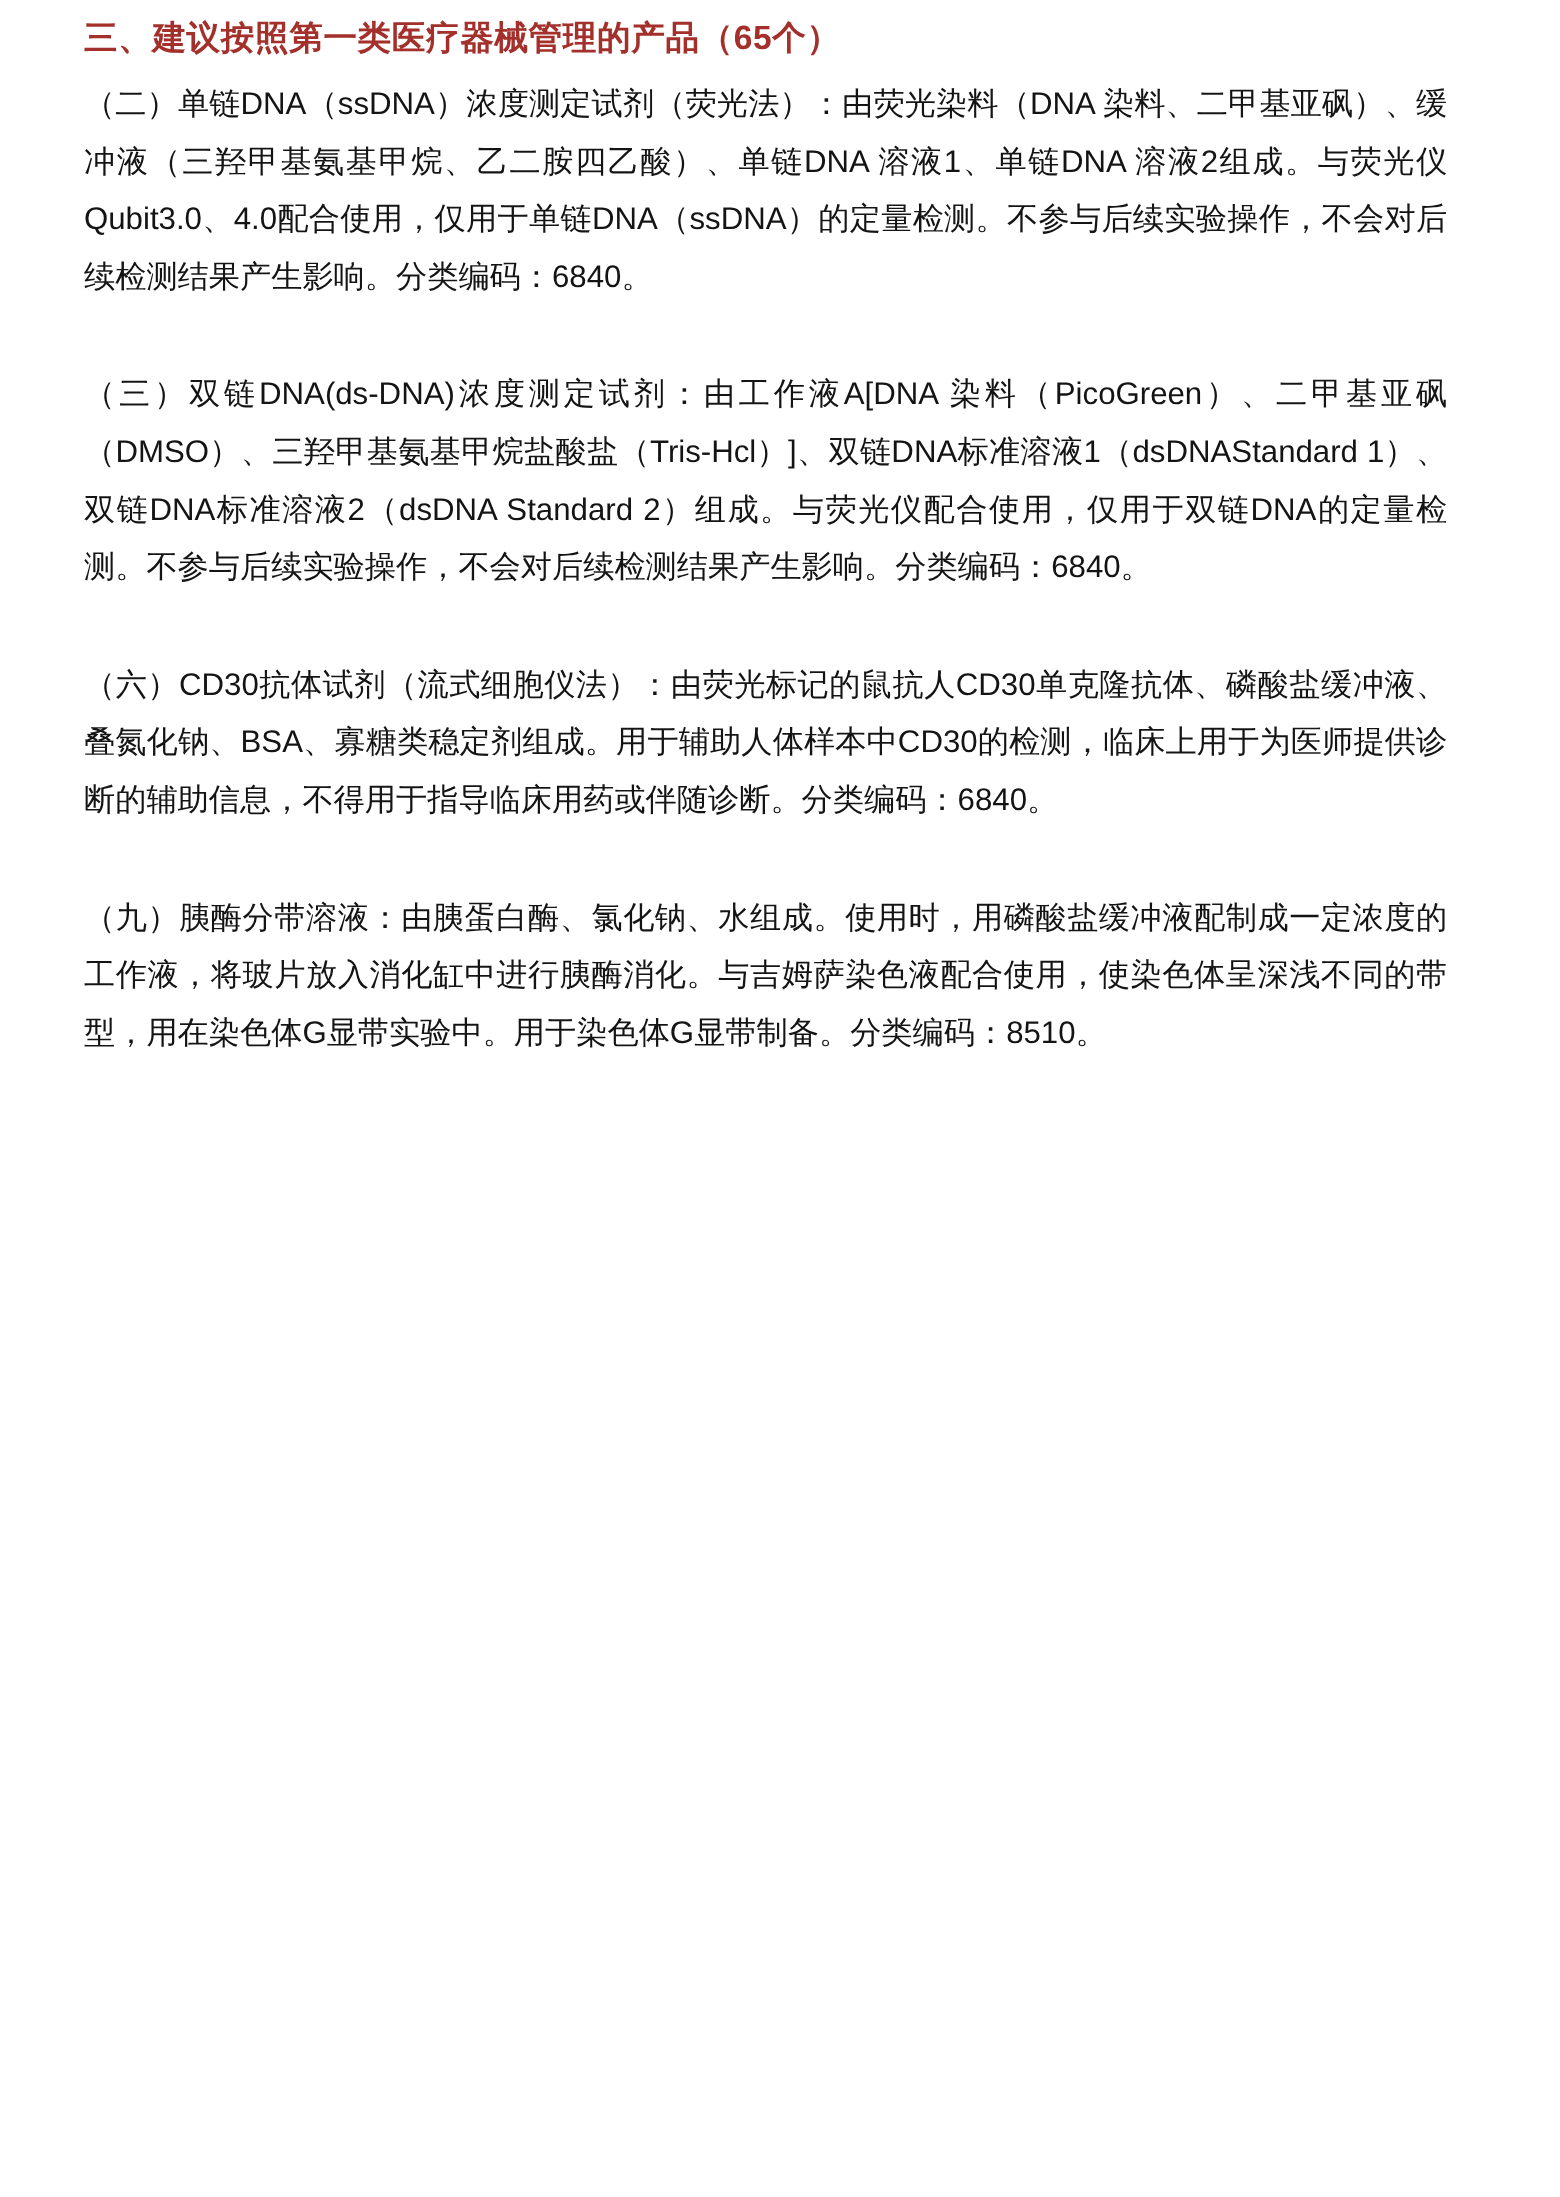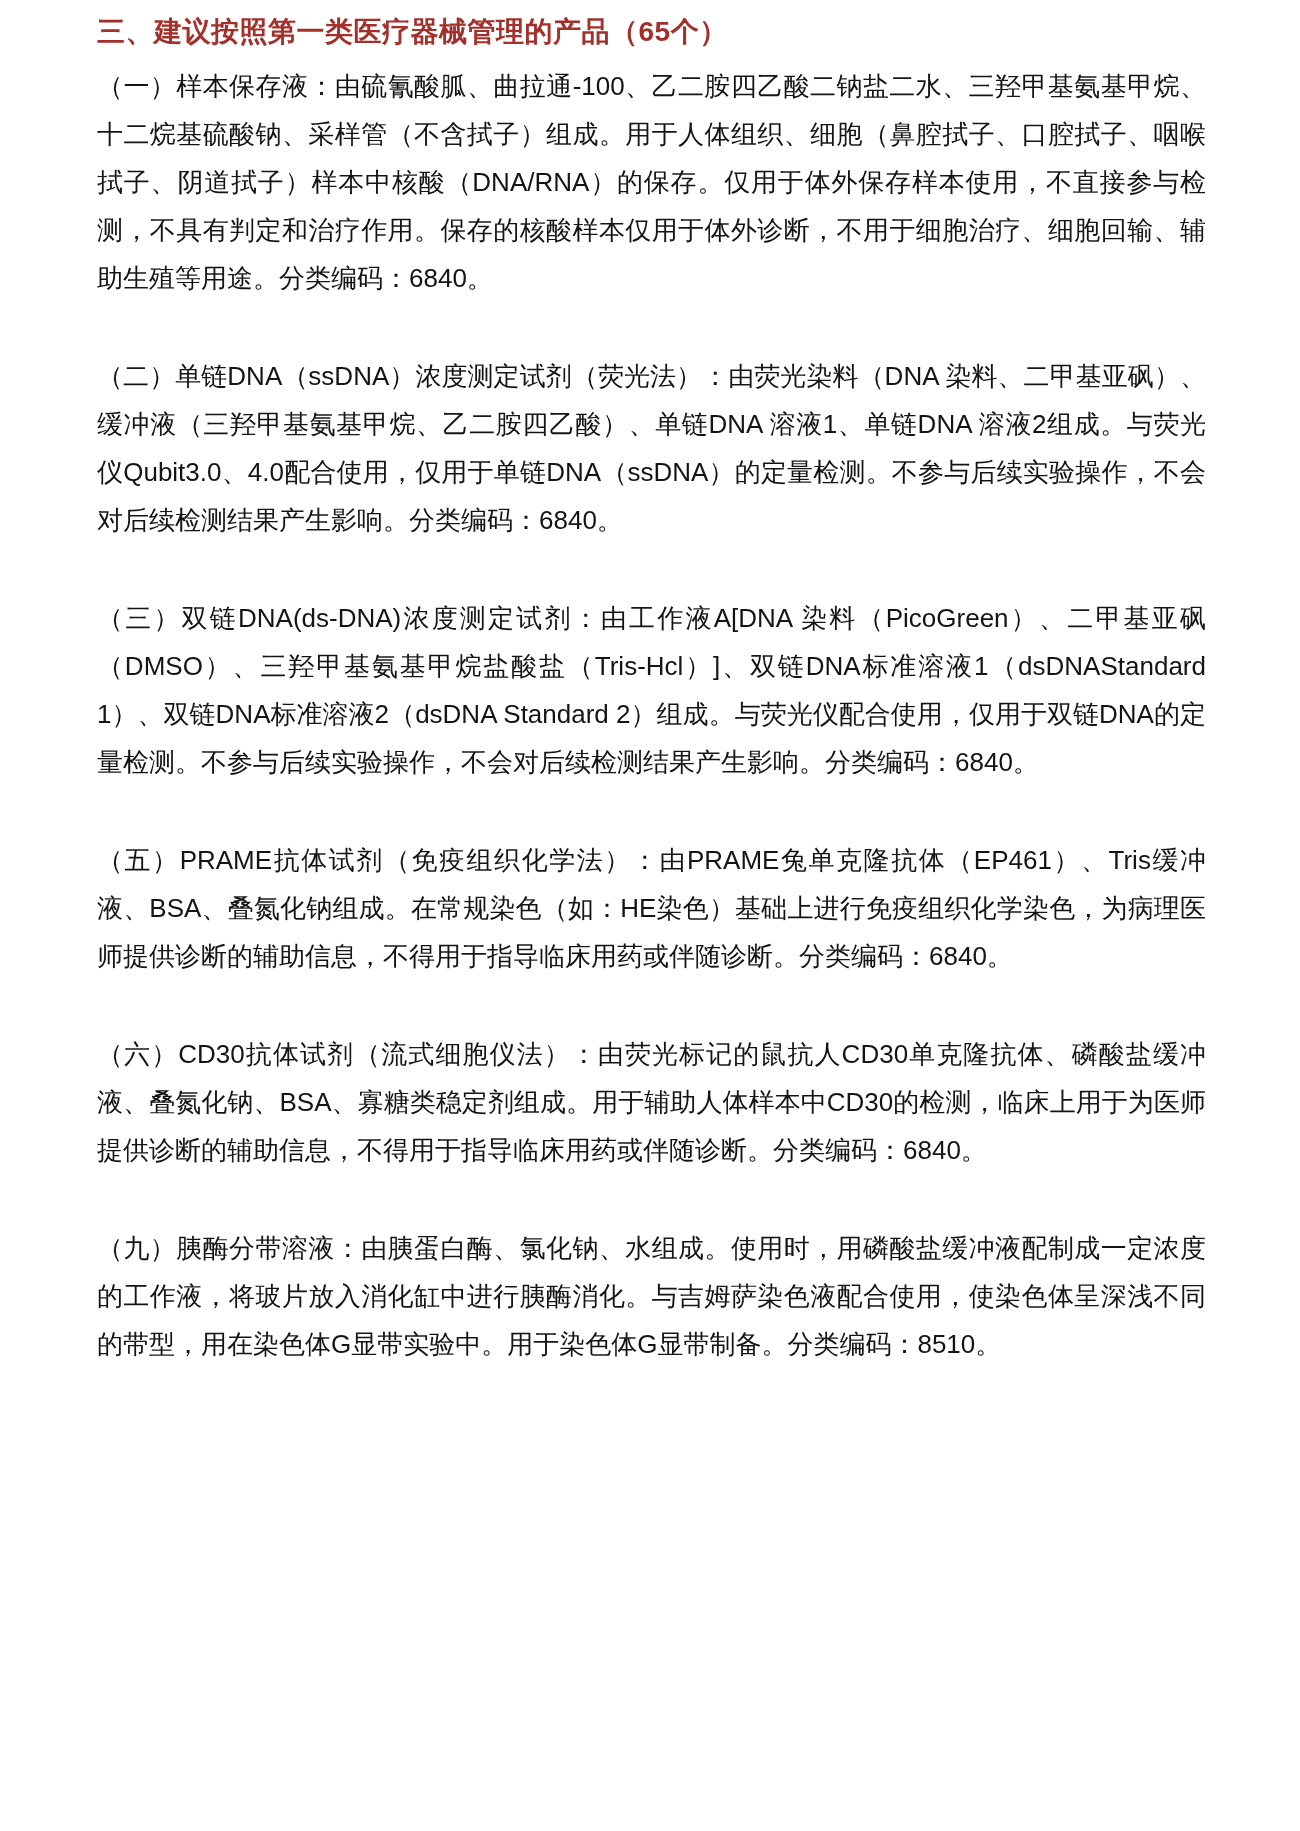--- a/index.html
+++ b/index.html
@@ -9,21 +9,21 @@
   }
   body {
     width: 1300px;
     height: 1831px;
     overflow: hidden;
     font-family: "Liberation Sans", sans-serif;
   }
   .doc {
     box-sizing: border-box;
     width: 1300px;
-    padding: 6px 94px 0 97px;
+    padding: 6px 94px 0 70px;
     background: var(--page-bg, #ffffff);
   }
   .heading {
     font-size: 28px;
     line-height: 40px;
     font-weight: 700;
     color: var(--heading-color, #a3302b);
     margin: 6px 0 10px 0;
     letter-spacing: 0.5px;
   }
@@ -39,20 +39,18 @@
   .para:last-child {
     margin-bottom: 0;
   }
 </style>
 </head>
 <body>
 
 <div class="doc">
   <h1 class="heading">三、建议按照第一类医疗器械管理的产品（65个）</h1>
   <div id="paragraph-list">
-      <p class="para">（一）样本保存液：由硫氰酸胍、曲拉通-100、乙二胺四乙酸二钠盐二水、三羟甲基氨基甲烷、十二烷基硫酸钠、采样管（不含拭子）组成。用于人体组织、细胞（鼻腔拭子、口腔拭子、咽喉拭子、阴道拭子）样本中核酸（DNA/RNA）的保存。仅用于体外保存样本使用，不直接参与检测，不具有判定和治疗作用。保存的核酸样本仅用于体外诊断，不用于细胞治疗、细胞回输、辅助生殖等用途。分类编码：6840。</p>
       <p class="para">（二）单链DNA（ssDNA）浓度测定试剂（荧光法）：由荧光染料（DNA 染料、二甲基亚砜）、缓冲液（三羟甲基氨基甲烷、乙二胺四乙酸）、单链DNA 溶液1、单链DNA 溶液2组成。与荧光仪Qubit3.0、4.0配合使用，仅用于单链DNA（ssDNA）的定量检测。不参与后续实验操作，不会对后续检测结果产生影响。分类编码：6840。</p>
       <p class="para">（三）双链DNA(ds-DNA)浓度测定试剂：由工作液A[DNA 染料（PicoGreen）、二甲基亚砜（DMSO）、三羟甲基氨基甲烷盐酸盐（Tris-Hcl）]、双链DNA标准溶液1（dsDNAStandard 1）、双链DNA标准溶液2（dsDNA Standard 2）组成。与荧光仪配合使用，仅用于双链DNA的定量检测。不参与后续实验操作，不会对后续检测结果产生影响。分类编码：6840。</p>
-      <p class="para">（五）PRAME抗体试剂（免疫组织化学法）：由PRAME兔单克隆抗体（EP461）、Tris缓冲液、BSA、叠氮化钠组成。在常规染色（如：HE染色）基础上进行免疫组织化学染色，为病理医师提供诊断的辅助信息，不得用于指导临床用药或伴随诊断。分类编码：6840。</p>
       <p class="para">（六）CD30抗体试剂（流式细胞仪法）：由荧光标记的鼠抗人CD30单克隆抗体、磷酸盐缓冲液、叠氮化钠、BSA、寡糖类稳定剂组成。用于辅助人体样本中CD30的检测，临床上用于为医师提供诊断的辅助信息，不得用于指导临床用药或伴随诊断。分类编码：6840。</p>
       <p class="para">（九）胰酶分带溶液：由胰蛋白酶、氯化钠、水组成。使用时，用磷酸盐缓冲液配制成一定浓度的工作液，将玻片放入消化缸中进行胰酶消化。与吉姆萨染色液配合使用，使染色体呈深浅不同的带型，用在染色体G显带实验中。用于染色体G显带制备。分类编码：8510。</p>
     </div>
 </div>
 
 </body></html>

